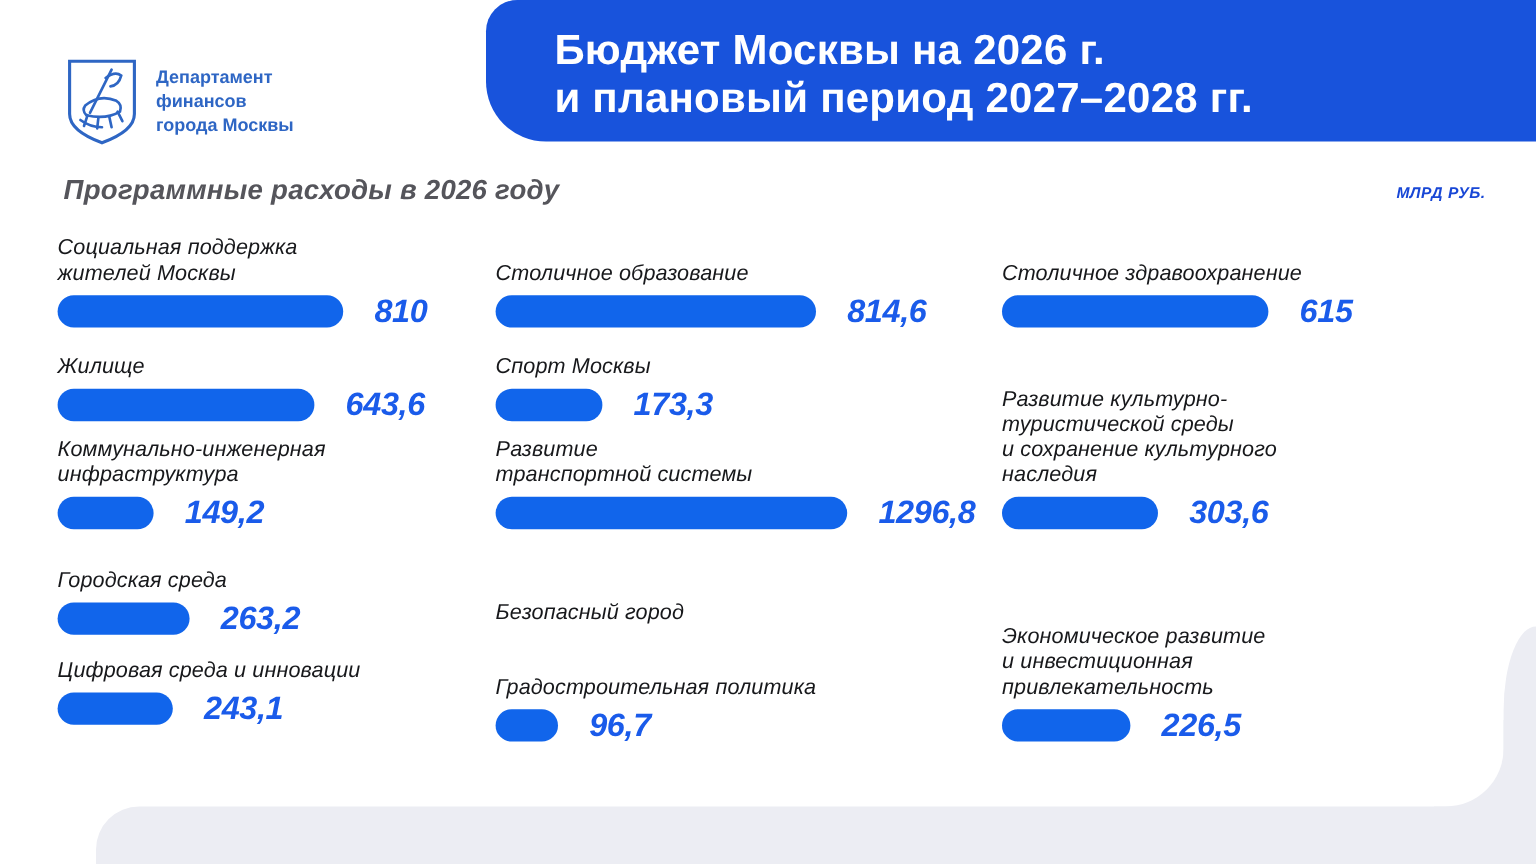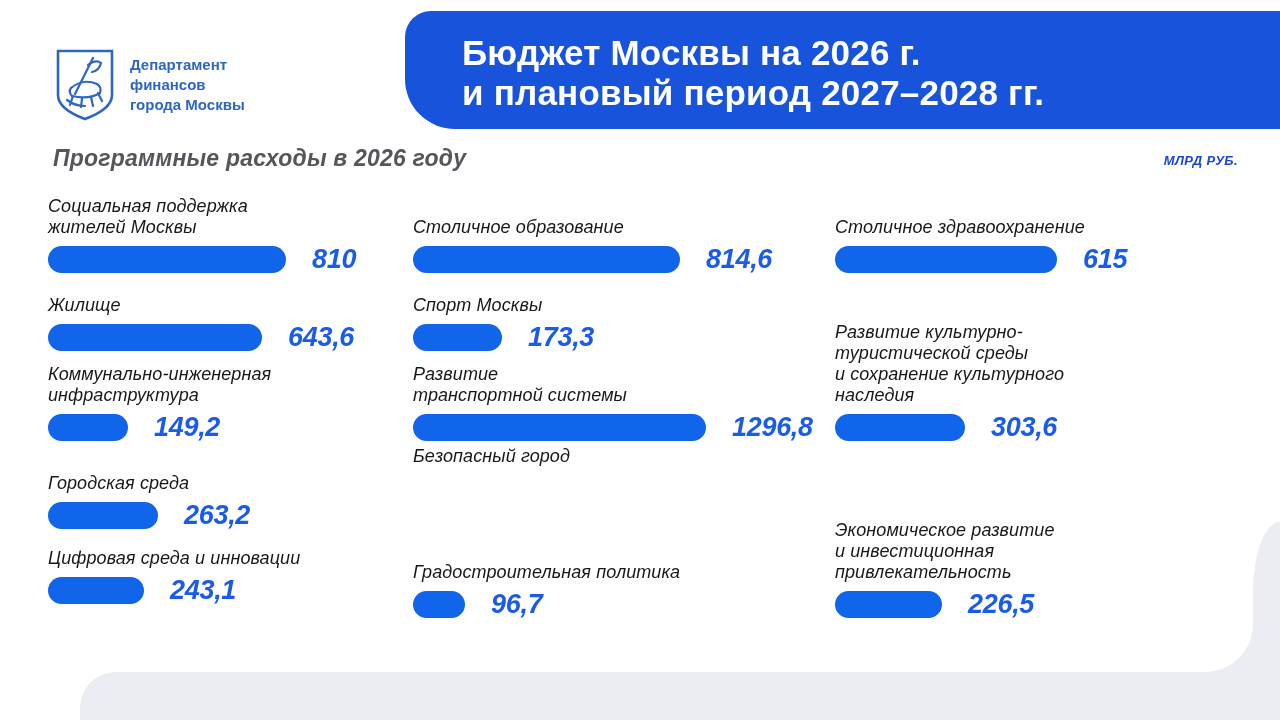--- a/index.html
+++ b/index.html
@@ -21,21 +21,21 @@
   }
 
   
   .corner-filler{position:absolute;left:1195px;top:600px;right:0;bottom:0;background:var(--gray-bg);z-index:0;}
   .card-corner{position:absolute;left:1140px;top:540px;width:113px;height:132px;background:#fff;border-bottom-right-radius:48px;z-index:1;}
   .footer-strip{position:absolute;left:80px;top:672px;right:0;bottom:0;background:var(--gray-bg);border-top-left-radius:36px;z-index:2;}
   .edge-notch{position:absolute;left:1253px;top:522px;width:27px;height:198px;background:var(--gray-bg);border-top-left-radius:27px 70px;z-index:2;}
 
   
   .header-panel{
-    position:absolute;left:405px;top:11px;right:0;height:118px;
+    position:absolute;left:405px;top:0;right:0;height:118px;
     background:var(--blue-header);
     border-radius:26px 0 0 50px;
     padding:22px 20px 0 57px;
     z-index:3;
   }
   .header-title{color:#fff;font-weight:700;font-size:35px;line-height:40px;letter-spacing:.2px;}
   .logo{position:absolute;left:55px;top:48px;display:flex;gap:15px;align-items:flex-start;z-index:3;}
   .logo-text{color:var(--blue-logo);font-size:15px;font-weight:700;line-height:20px;padding-top:7px;}
 
   
@@ -143,21 +143,21 @@
           <div class="bar-row">
             <div class="bar" style="width: 89px;"></div>
             <div class="value">173,3</div>
           </div>
         </div><div class="cell" style="grid-area: 3 / 2;">
           <div class="label">Развитие<br>транспортной системы</div>
           <div class="bar-row">
             <div class="bar" style="width: 293px;"></div>
             <div class="value">1296,8</div>
           </div>
-        </div><div class="cell" style="grid-area: 4 / 2; justify-content: space-between;">
+        </div><div class="cell" style="grid-area: 4 / 2;">
           <div class="label">Безопасный город</div>
         </div><div class="cell" style="grid-area: 5 / 2;">
           <div class="label">Градостроительная политика</div>
           <div class="bar-row">
             <div class="bar" style="width: 52px;"></div>
             <div class="value">96,7</div>
           </div>
         </div></div>
     <div class="col"><div class="cell" style="grid-area: 1 / 3;">
           <div class="label">Столичное здравоохранение</div>

